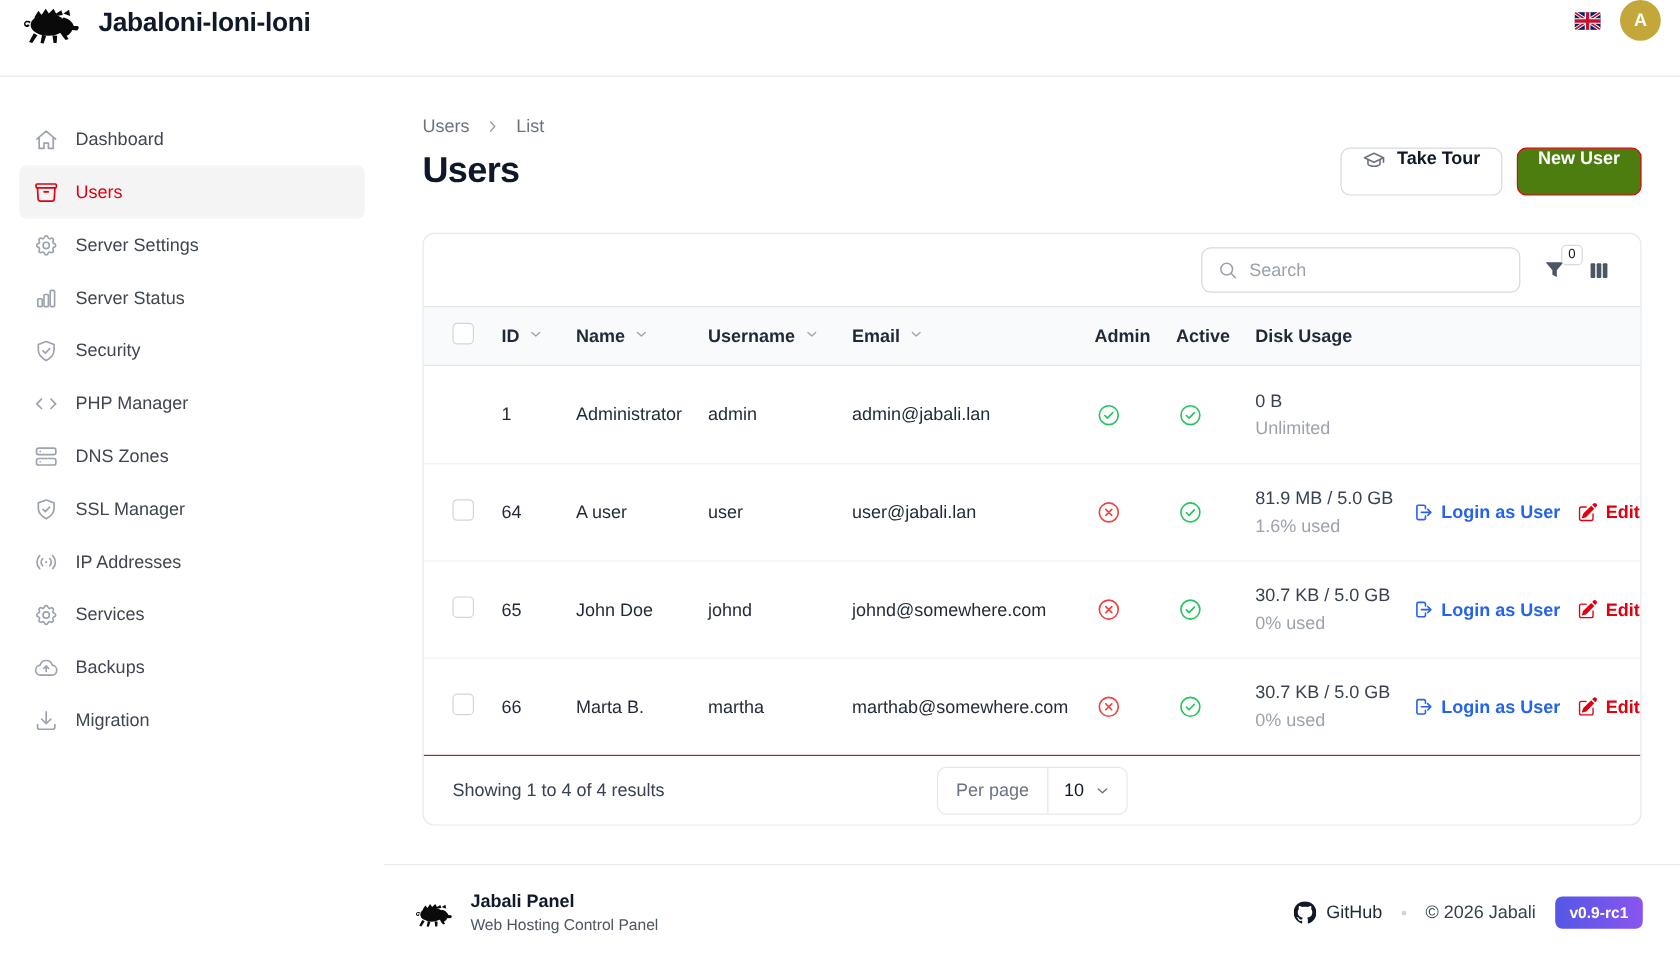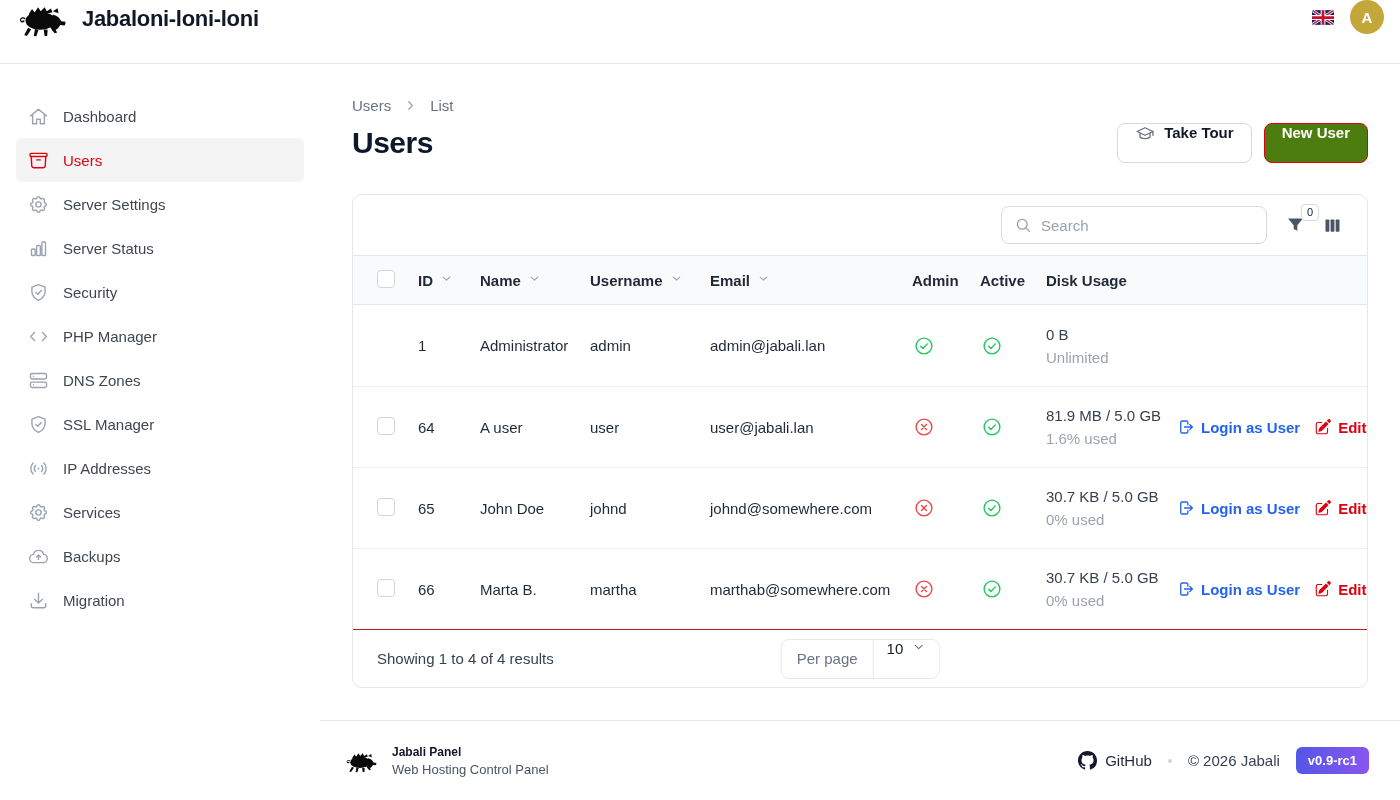--- a/index.html
+++ b/index.html
@@ -92,31 +92,31 @@
   .link-blue { color:#2563eb; }
   .link-red { color:#e1000f; }
 
   .card-footer { height:58px; border-top:1px solid #b91c1c; position:relative;
     display:flex; align-items:center; padding:0 24px; }
   .results-summary { color:#374151; }
   .perpage { position:absolute; left:50%; transform:translateX(-50%); display:flex;
     align-items:stretch; height:40px; border:1px solid #e5e7eb; border-radius:8px;
     overflow:hidden; background:#fff; }
   .pp-label { display:flex; align-items:center; padding:0 15px; color:#6b7280; }
-  .pp-value { display:flex; align-items:flex-start; gap:8px; padding:0 13px;
+  .pp-value { display:flex; align-items:center; gap:8px; padding:0 13px;
     border:none; border-left:1px solid #e5e7eb; background:#fff; cursor:pointer;
     font-size:15px; color:#111827; font-family:"Liberation Sans","DejaVu Sans",sans-serif; }
   .pp-value .sort { width:14px; height:14px; color:#6b7280; }
 
   
   .page-footer { margin-top:auto; height:80px; border-top:1px solid #e9eaec; display:flex;
     align-items:center; justify-content:space-between; padding:0 31px 0 24px; }
   .pf-left { display:flex; align-items:center; gap:14px; }
   .pf-left svg.boar { width:34px; height:26px; color:#0a0a0a; }
-  .pf-brand { font-size:12px; font-weight:700; color:#111827; }
+  .pf-brand { font-size:15px; font-weight:700; color:#111827; }
   .pf-tag { font-size:13px; color:#4b5563; margin-top:3px; }
   .pf-right { display:flex; align-items:center; gap:16px; }
   .gh { display:flex; align-items:center; gap:8px; color:#1f2937; text-decoration:none;
     cursor:pointer; font-size:15px; }
   .gh .ic { width:19px; height:19px; color:#111827; }
   .sep-dot { width:4px; height:4px; border-radius:50%; background:#d1d5db; display:inline-block; }
   .copyright { color:#374151; }
   .version-badge { background:linear-gradient(90deg,#5457e5,#8a55f0); color:#fff;
     font-size:13px; font-weight:600; padding:6px 12px; border-radius:6px; }
 </style>

